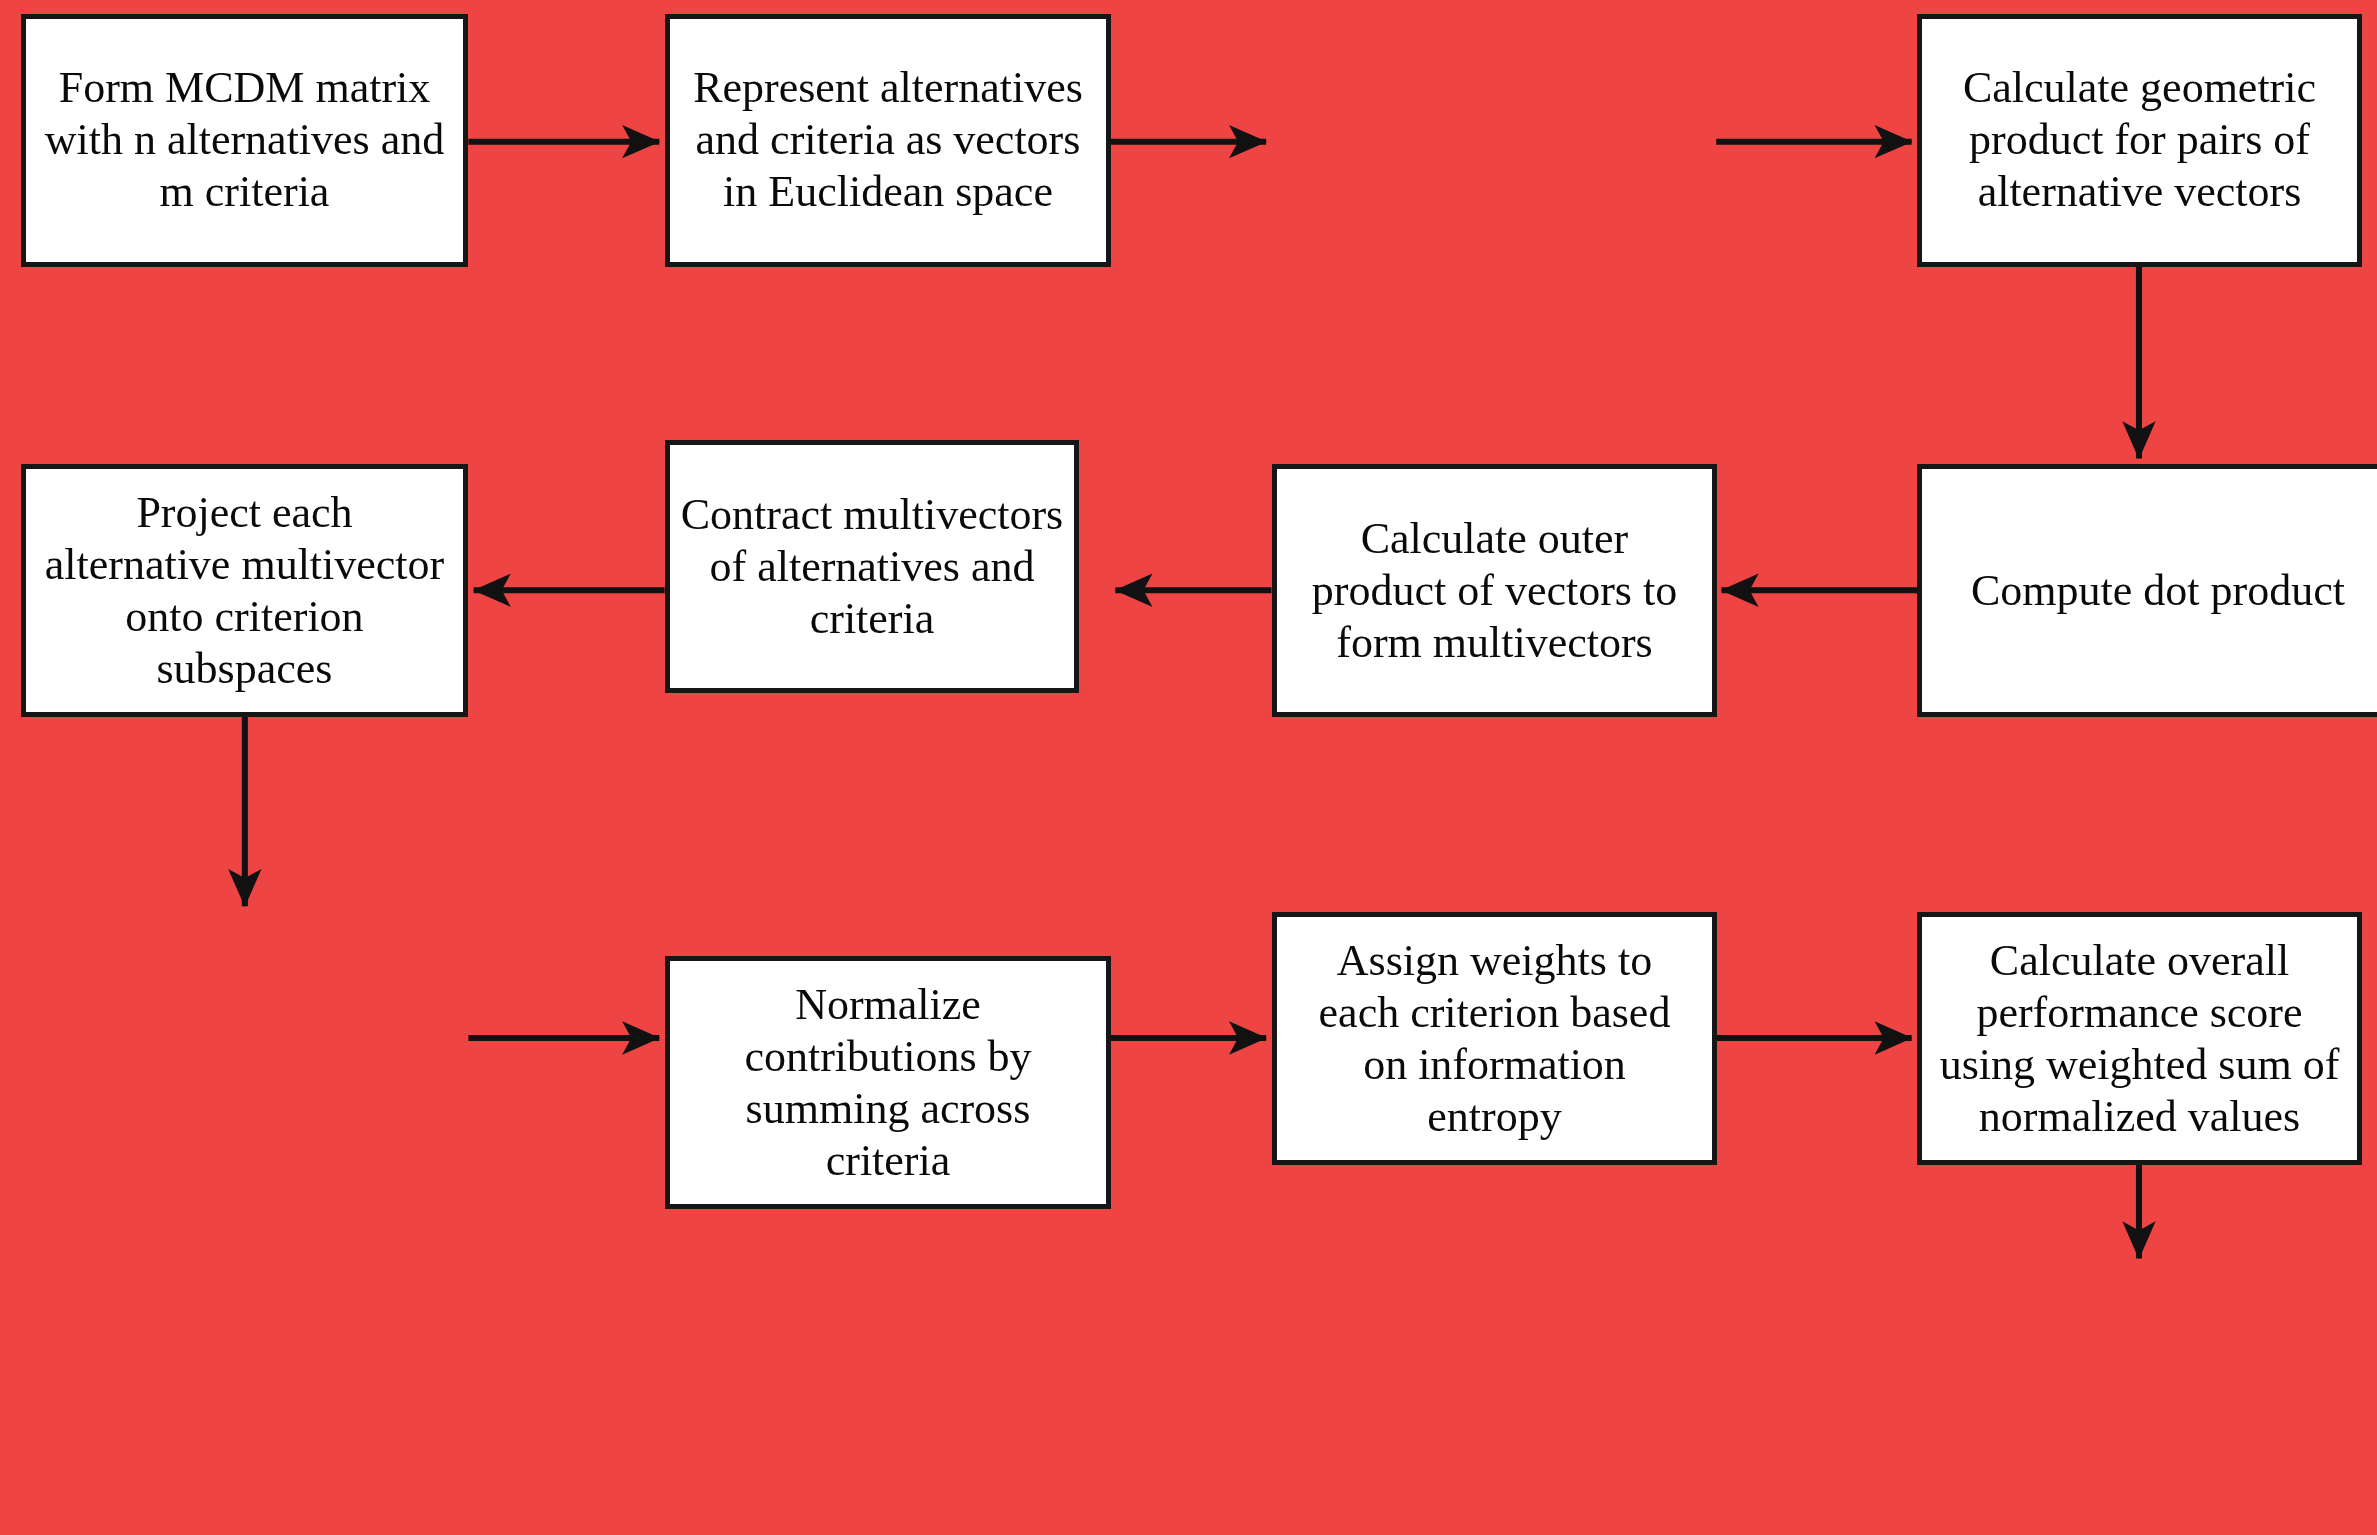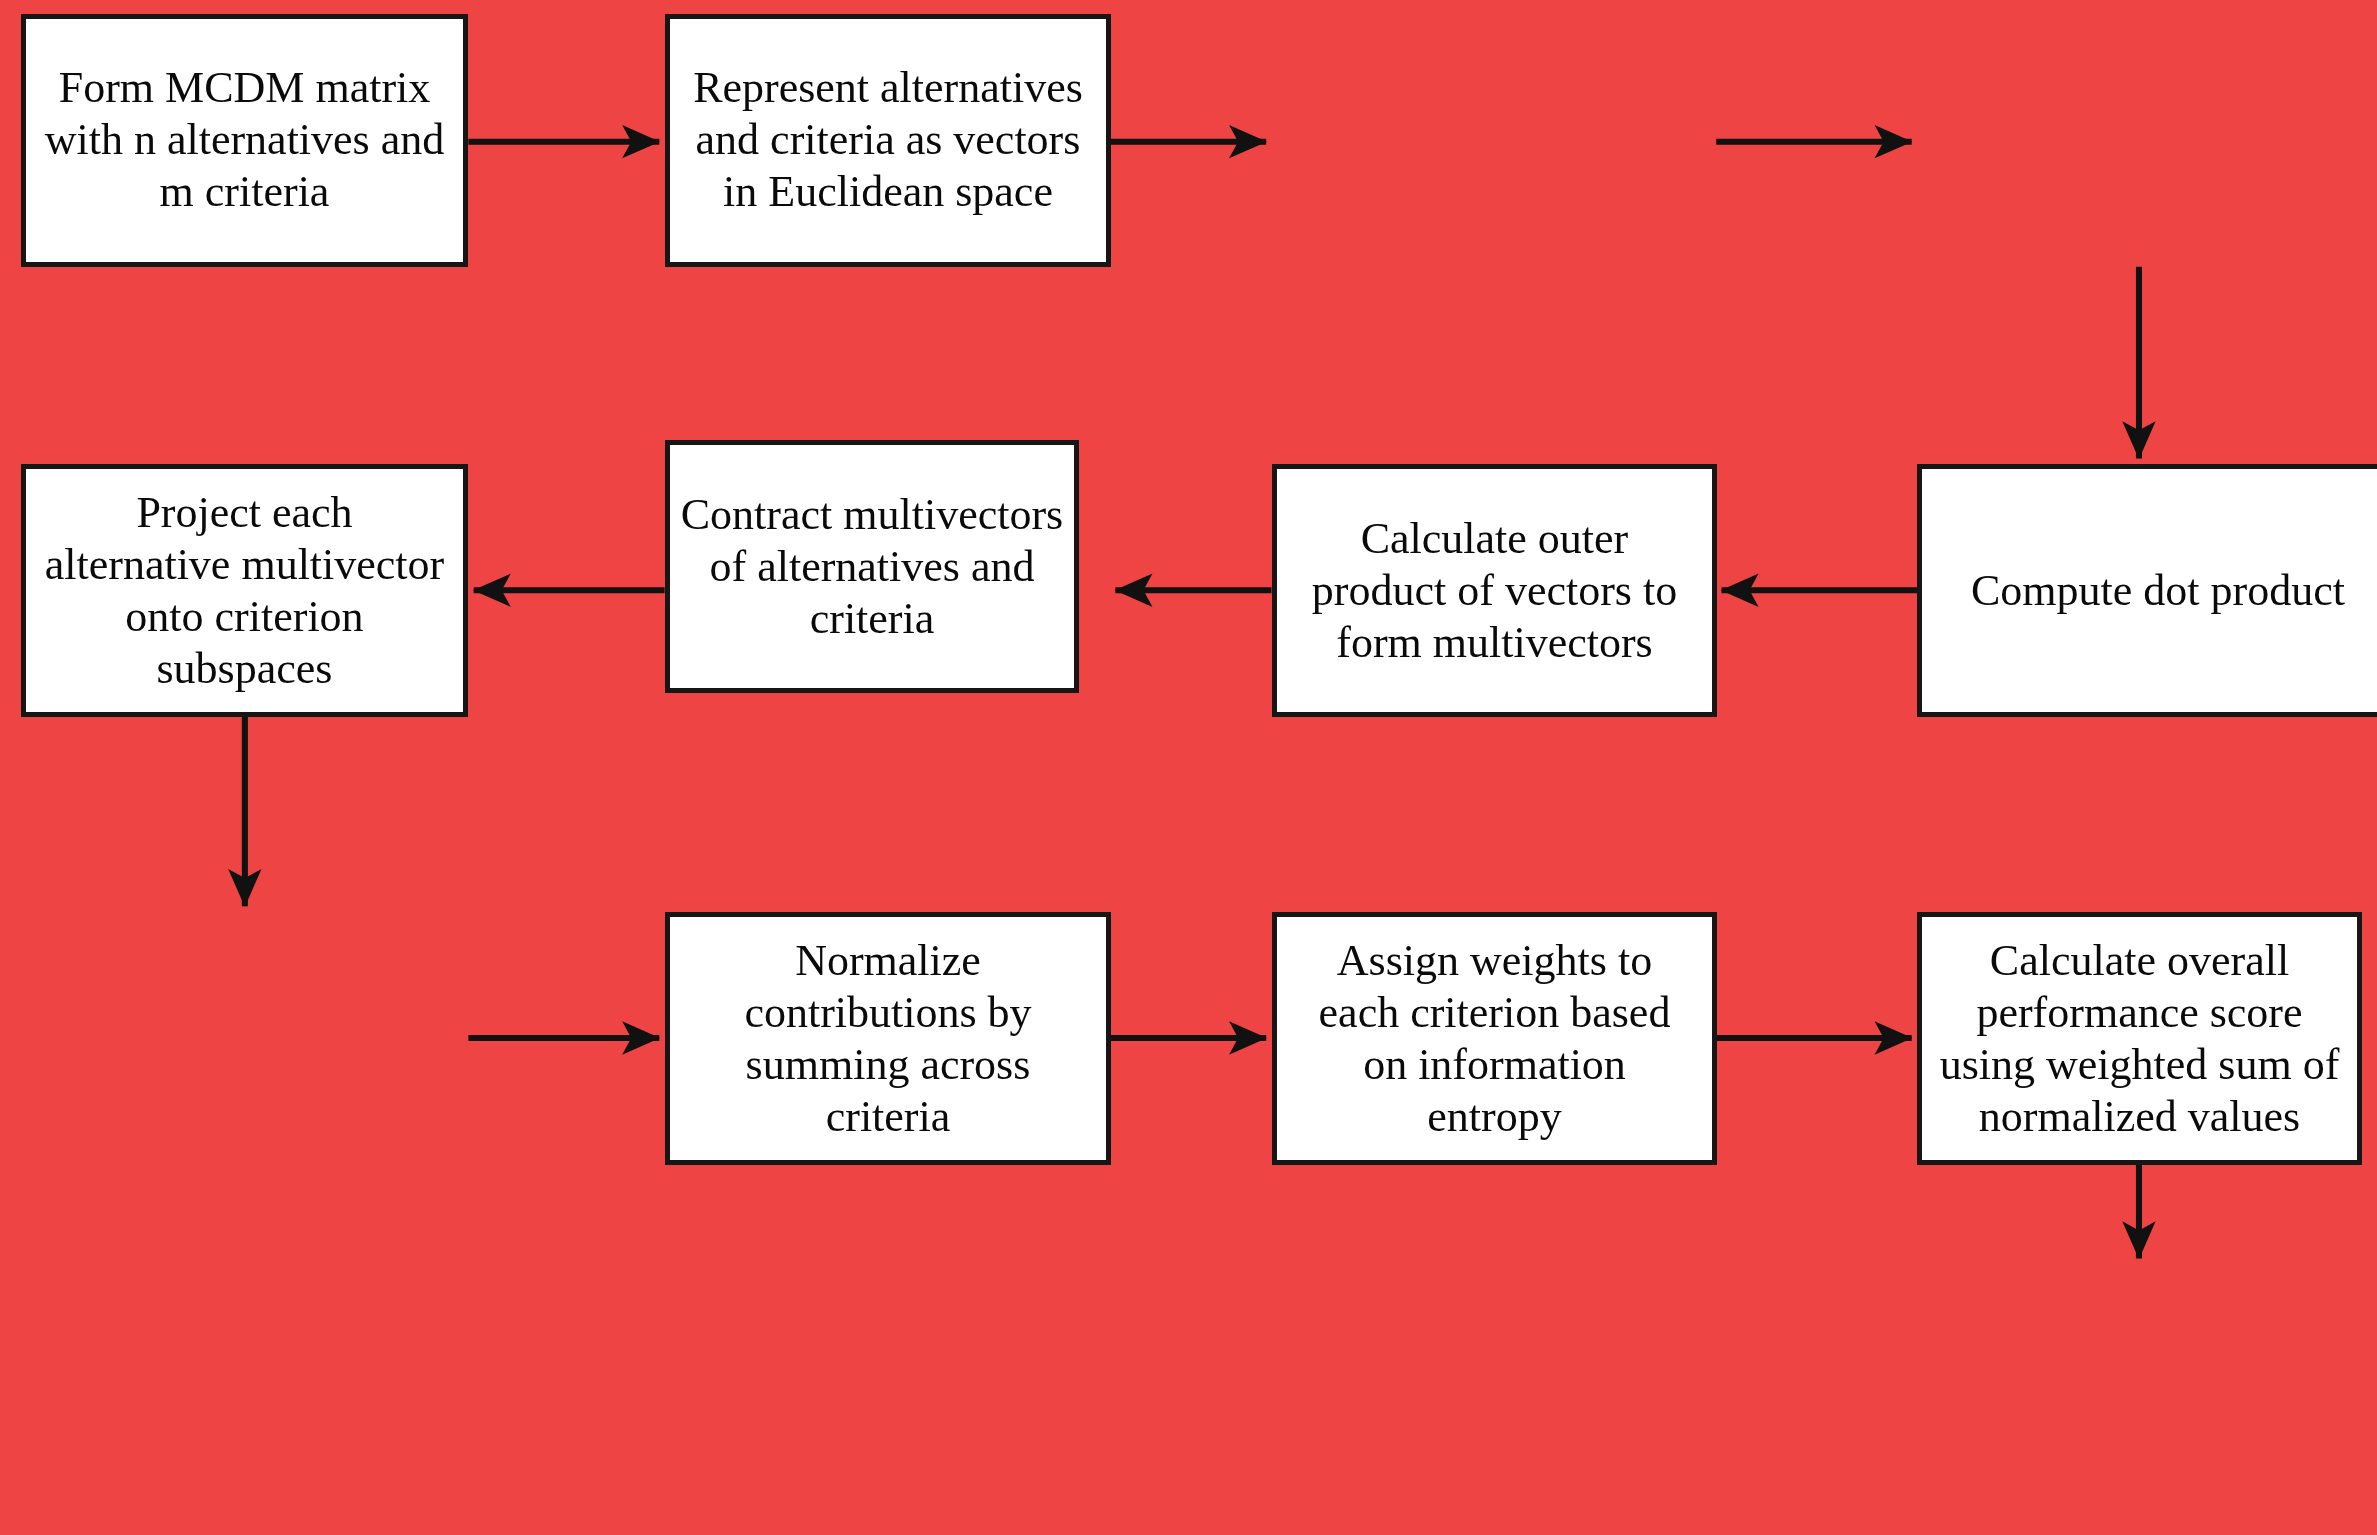--- a/index.html
+++ b/index.html
@@ -71,20 +71,25 @@
 m criteria</span>
   </div>
 
   <div class="flow-box" style="left:665px;top:13.6px;width:446px;height:253px">
     <span class="label">Represent alternatives
 and criteria as vectors
 in Euclidean space</span>
   </div>
 
 
+  <div class="flow-box" style="left:1917px;top:13.6px;width:445px;height:253px">
+    <span class="label">Calculate geometric
+product for pairs of
+alternative vectors</span>
+  </div>
 
   <div class="flow-box" style="left:21px;top:464px;width:447px;height:253px">
     <span class="label">Project each
 alternative multivector
 onto criterion
 subspaces</span>
   </div>
 
   <div class="flow-box" style="left:665px;top:440px;width:414px;height:253px">
     <span class="label">Contract multivectors
@@ -96,21 +101,21 @@
     <span class="label">Calculate outer
 product of vectors to
 form multivectors</span>
   </div>
 
   <div class="flow-box" style="left:1917px;top:464px;width:482px;height:253px">
     <span class="label">Compute dot product</span>
   </div>
 
 
-  <div class="flow-box" style="left:665px;top:912px;width:446px;height:253px">
+  <div class="flow-box" style="left:665px;top:956px;width:446px;height:253px">
     <span class="label">Normalize
 contributions by
 summing across
 criteria</span>
   </div>
 
   <div class="flow-box" style="left:1272px;top:912px;width:445px;height:253px">
     <span class="label">Assign weights to
 each criterion based
 on information

